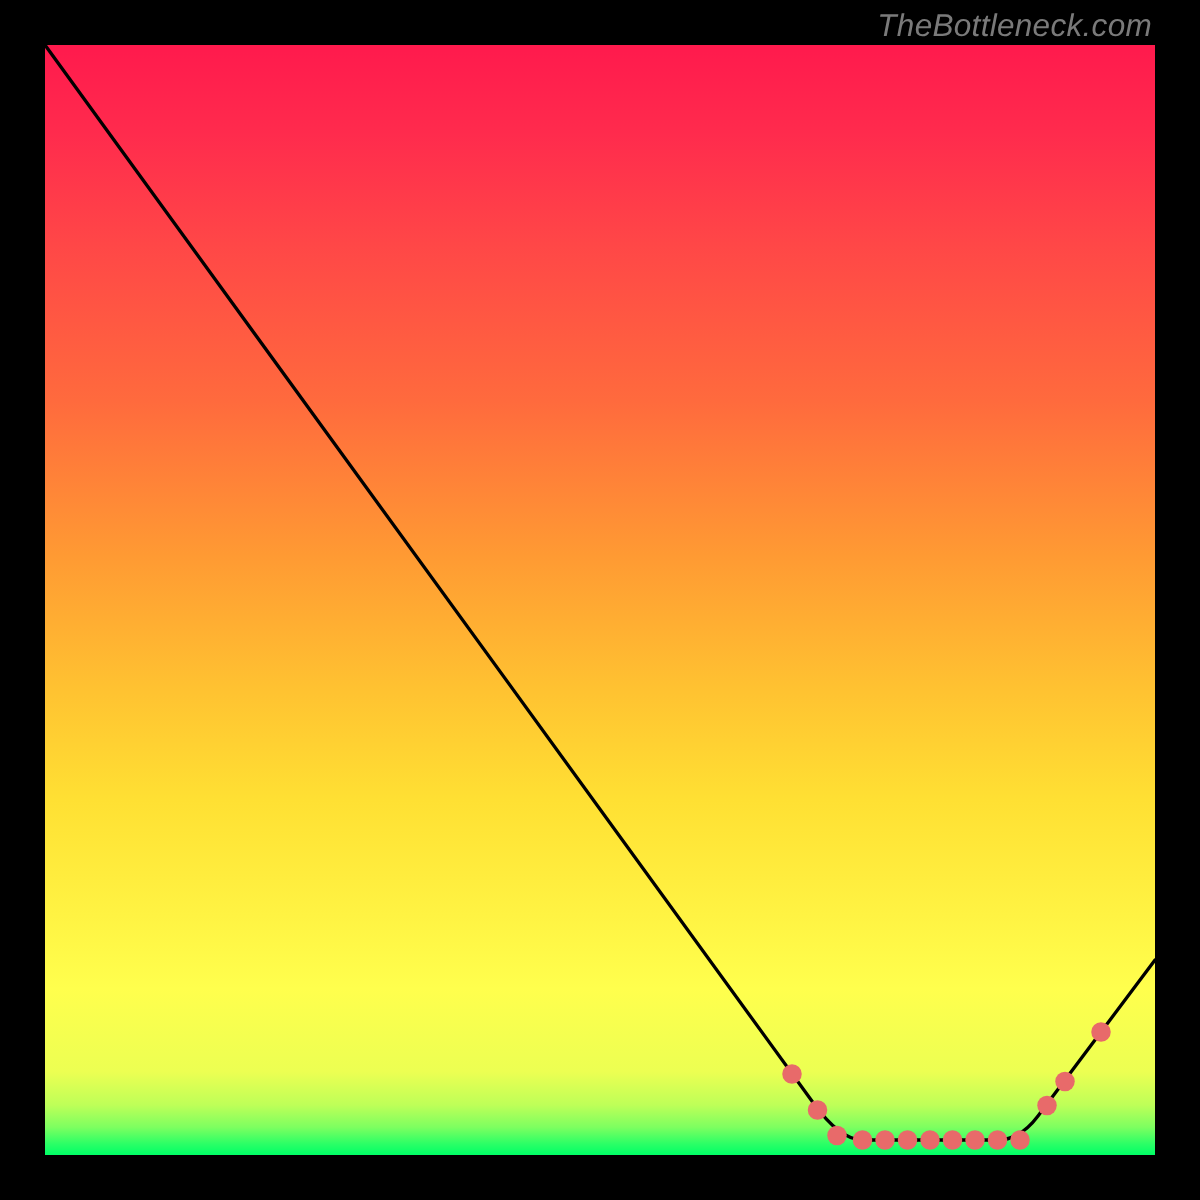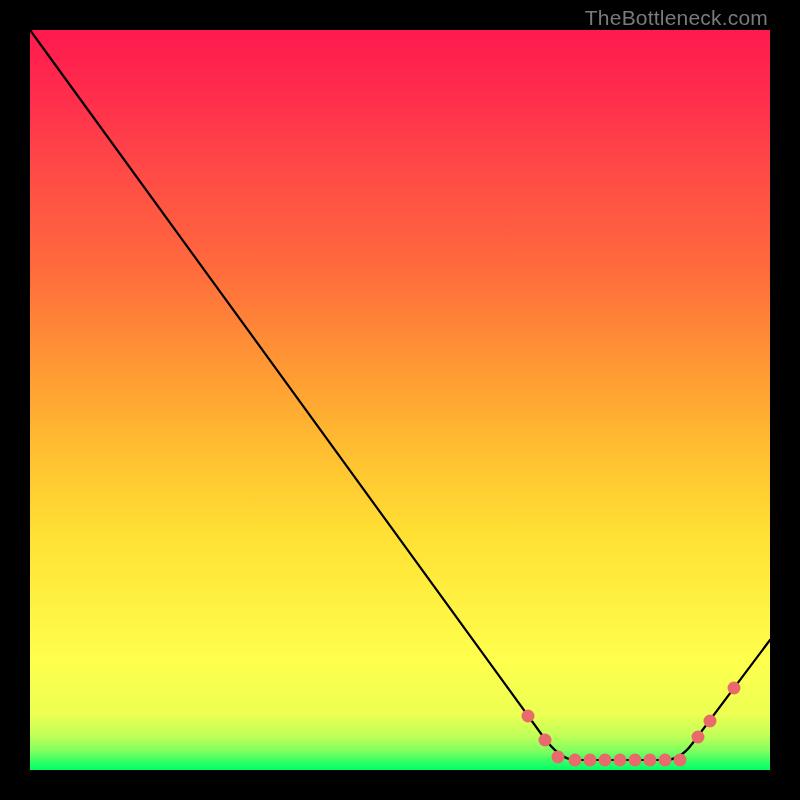--- a/index.html
+++ b/index.html
@@ -42,20 +42,21 @@
       #00ff66 100%);
   }
   .watermark {
     position: absolute;
     right: 32px;
     top: 6px;
     color: #7a7a7a;
     font-size: 21px;
     letter-spacing: 0.2px;
     user-select: none;
+    font-style: italic;
   }
   svg.curve {
     position: absolute;
     left: 0;
     top: 0;
     width: 740px;
     height: 740px;
     overflow: visible;
   }
   .line {

